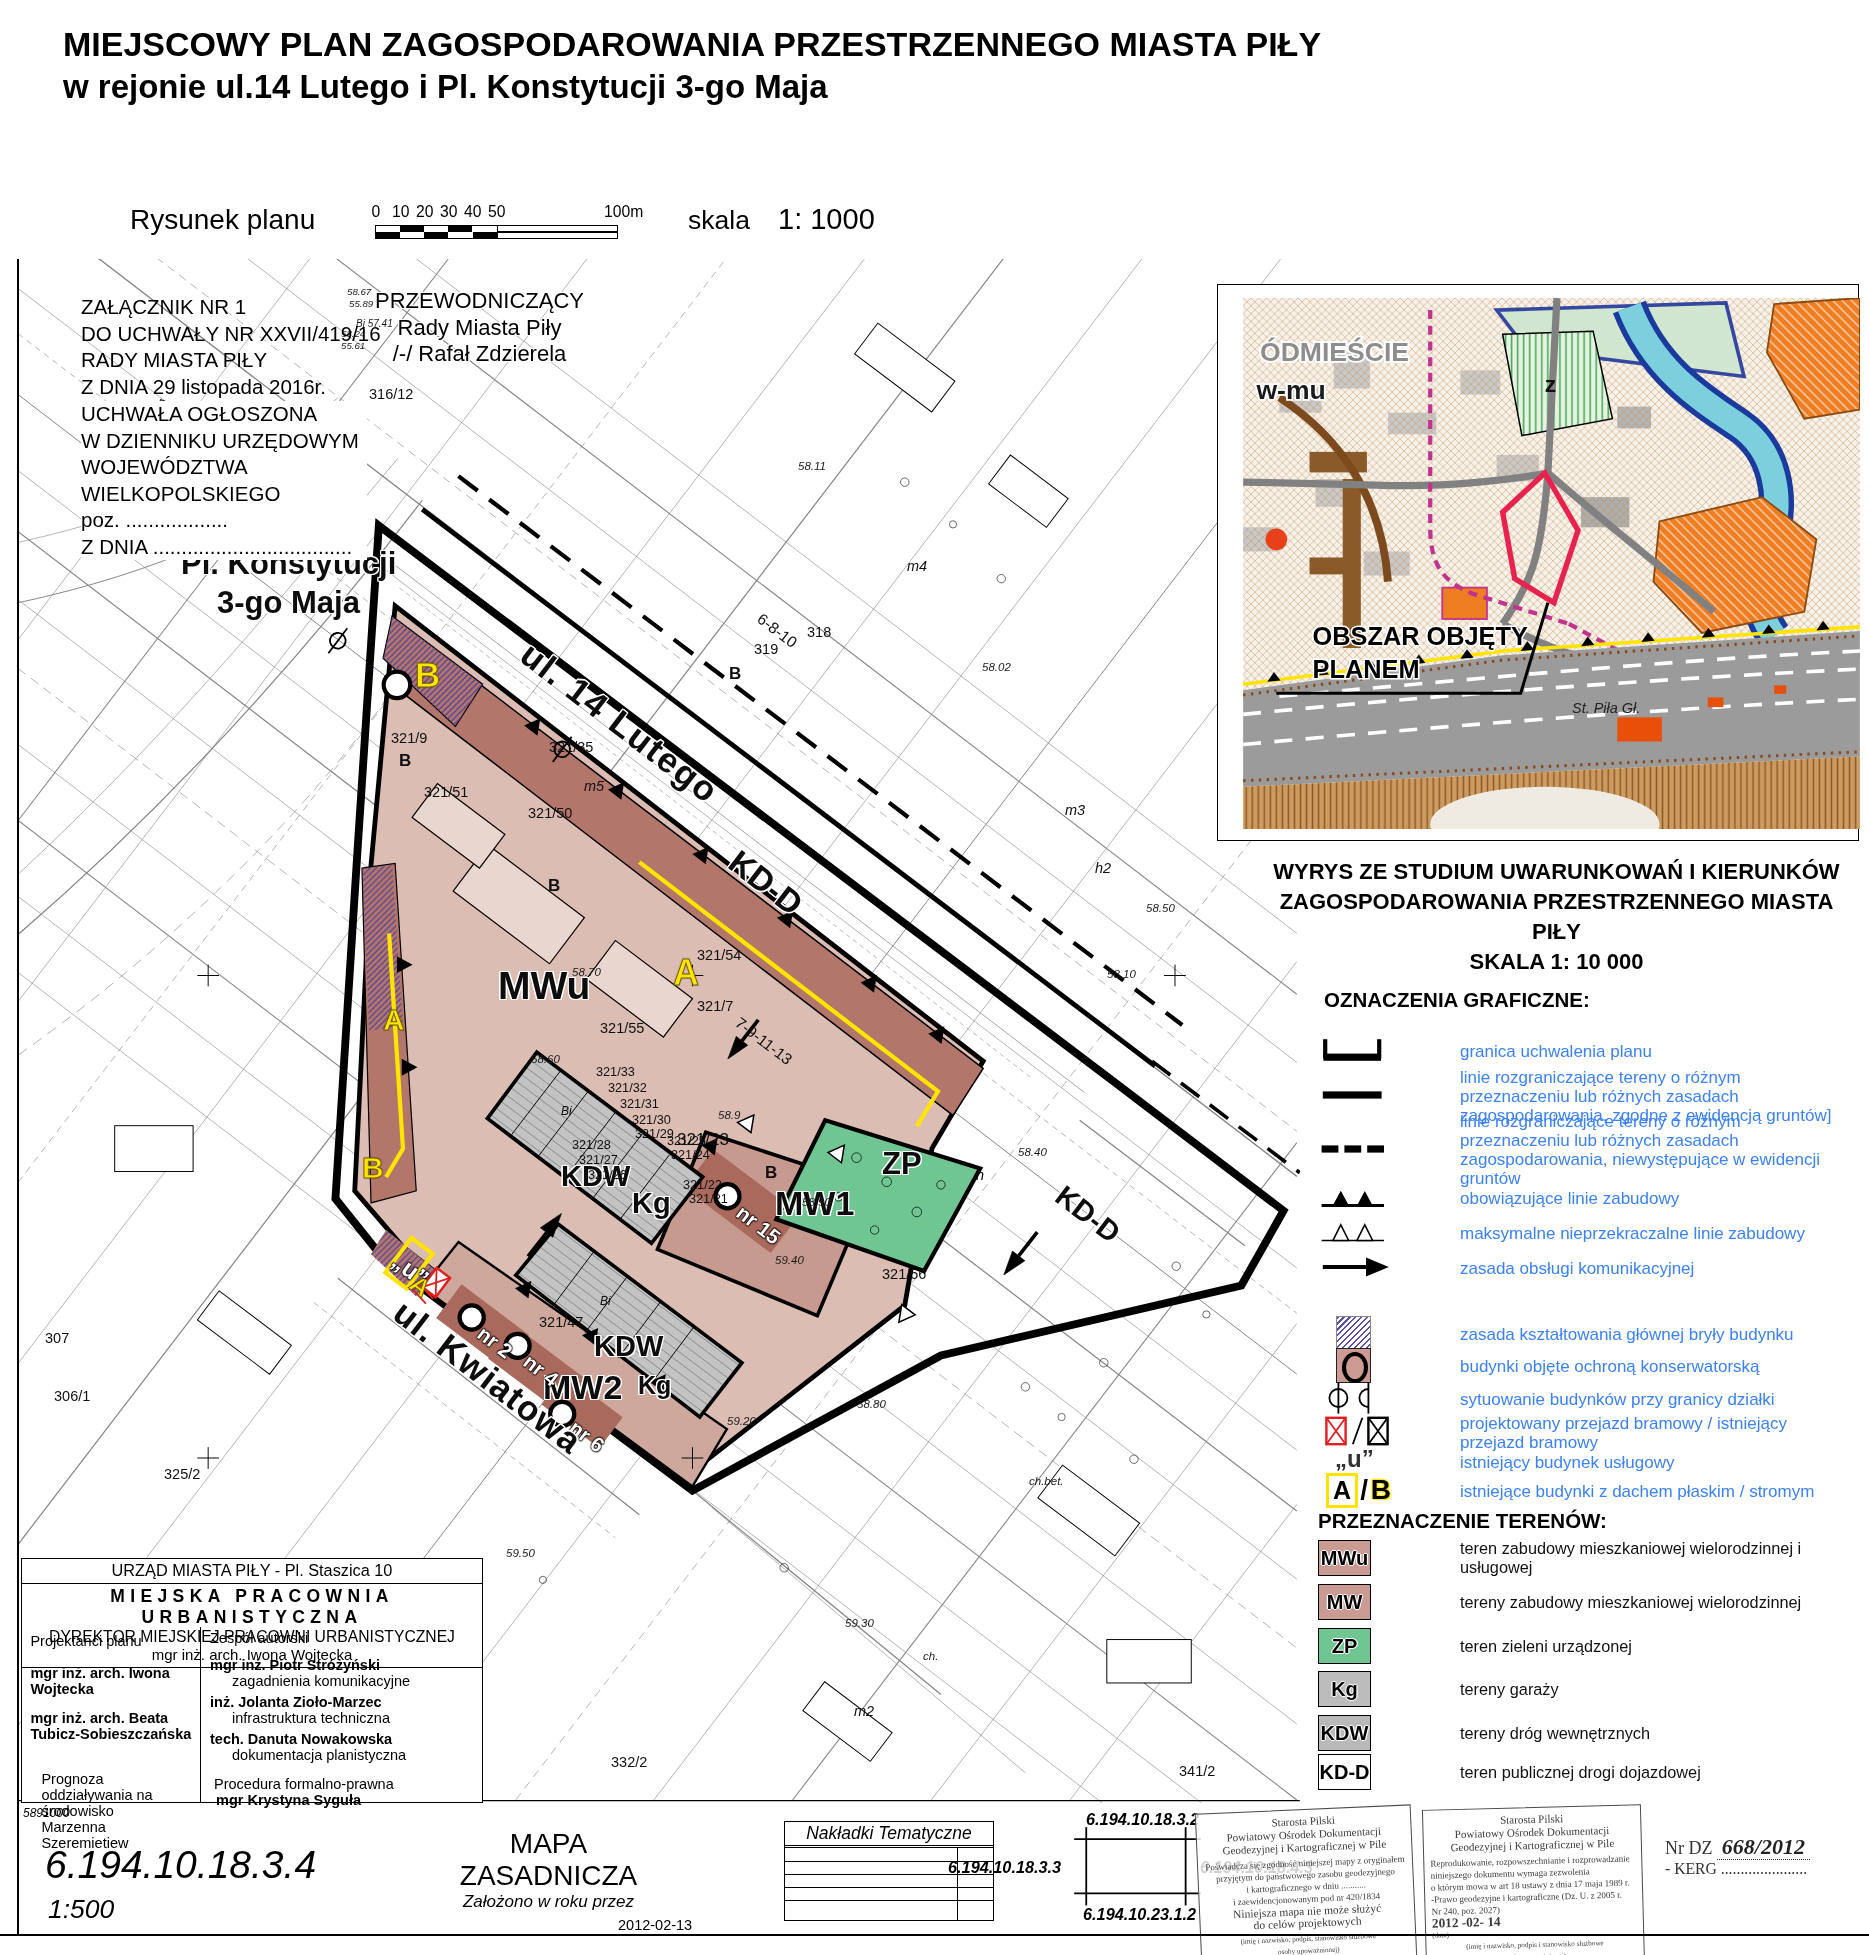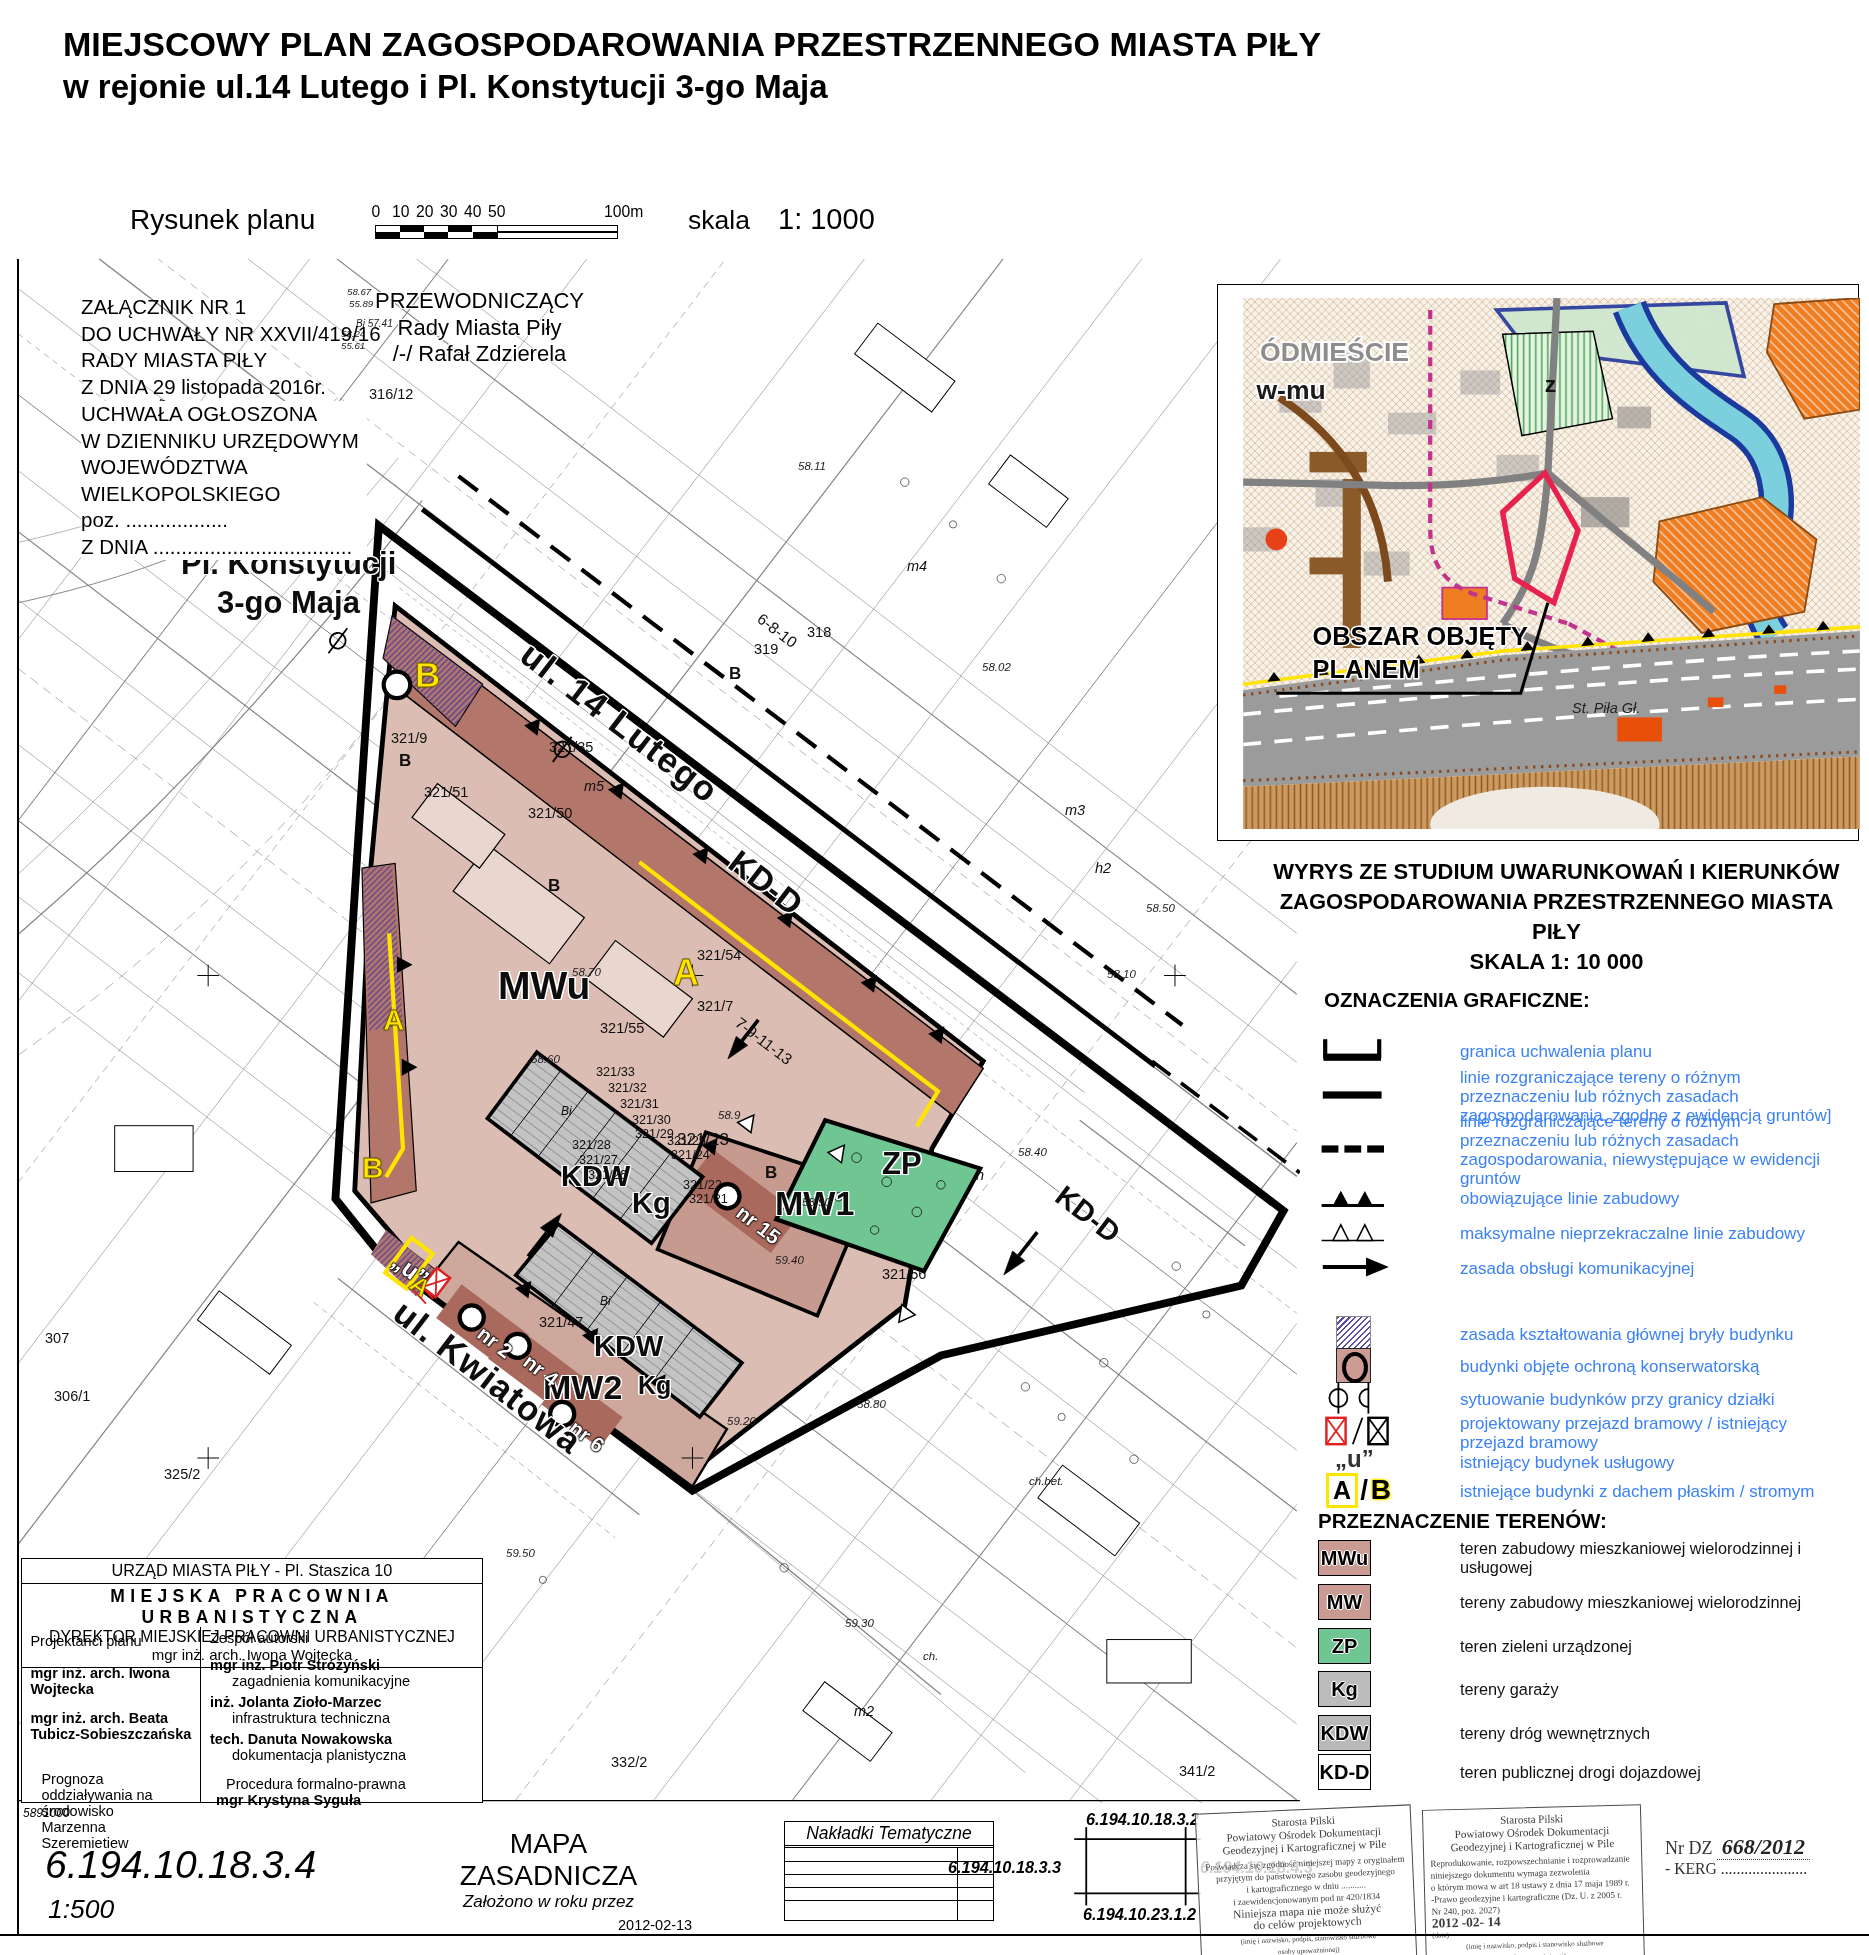--- a/index.html
+++ b/index.html
@@ -668,21 +668,21 @@
       <div style="margin-left:11px;">Marzenna Szeremietiew</div>
     </div>
     <div class="abs" style="left:188px;top:71px;width:265px;font-size:14.5px;">
       <div>Zespół autorski</div>
       <div style="font-weight:bold;margin-top:11px;">mgr inż. Piotr Stróżyński</div>
       <div style="margin-left:22px;">zagadnienia komunikacyjne</div>
       <div style="font-weight:bold;margin-top:4.8px;">inż. Jolanta Zioło-Marzec</div>
       <div style="margin-left:22px;">infrastruktura techniczna</div>
       <div style="font-weight:bold;margin-top:4.8px;">tech. Danuta Nowakowska</div>
       <div style="margin-left:22px;">dokumentacja planistyczna</div>
-      <div style="margin-top:13.3px;margin-left:16px;">Procedura formalno-prawna</div>
+      <div style="margin-top:13.3px;margin-left:4px;">Procedura formalno-prawna</div>
       <div style="font-weight:bold;margin-left:6px;">mgr Krystyna Syguła</div>
     </div>
   </div>
 
   <span class="t" style="left:23px;top:1806px;font-size:12px;font-style:italic;">5891000</span>
   <span class="t" style="left:45px;top:1843px;font-size:39px;font-style:italic;">6.194.10.18.3.4</span>
   <span class="t" style="left:48px;top:1894px;font-size:26.5px;font-style:italic;">1:500</span>
 
   <div class="abs" style="left:422px;top:1828px;width:253px;text-align:center;">
     <div style="font-size:28px;">MAPA ZASADNICZA</div>

